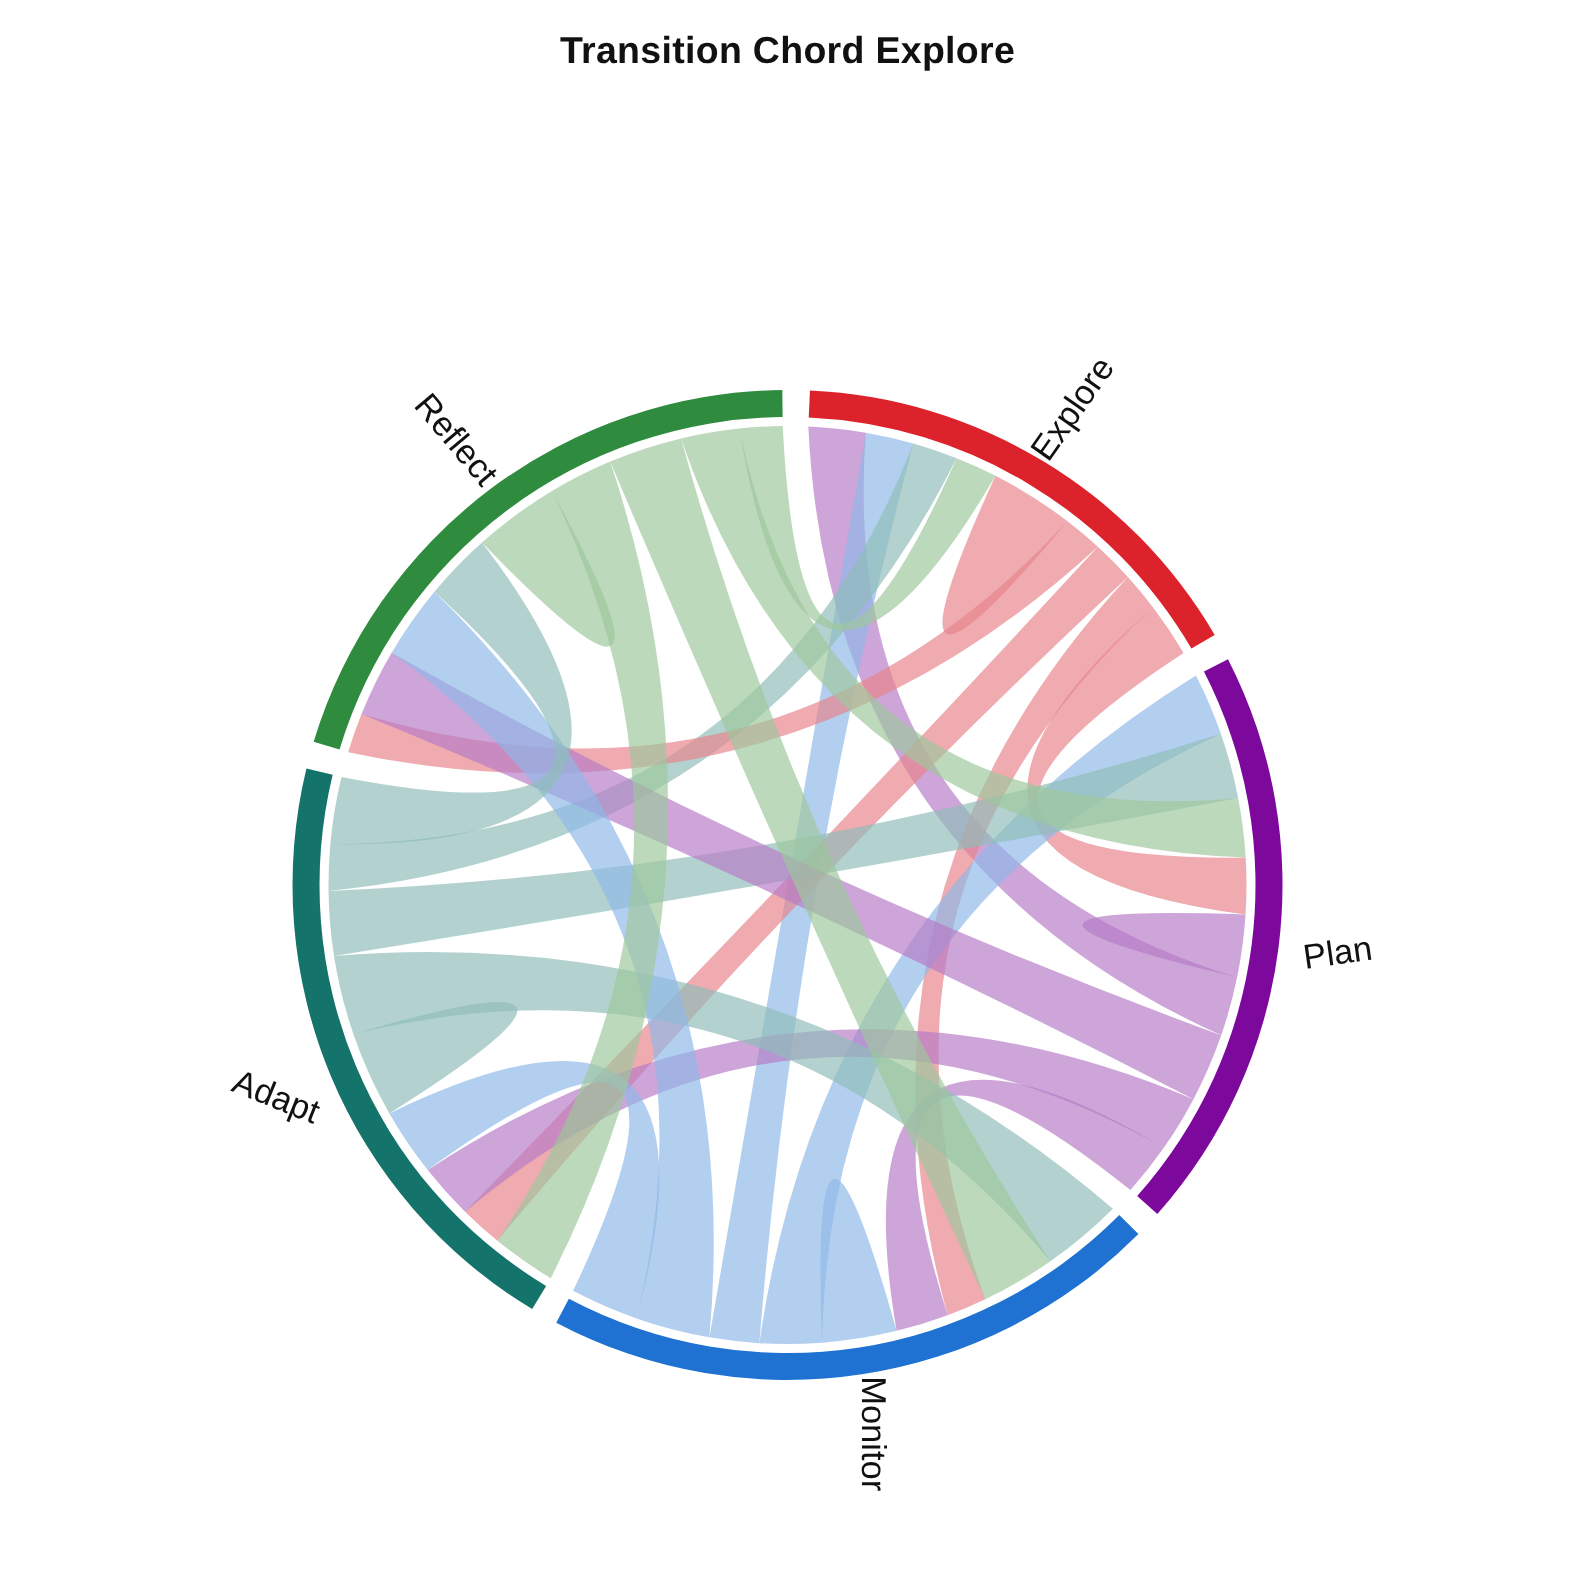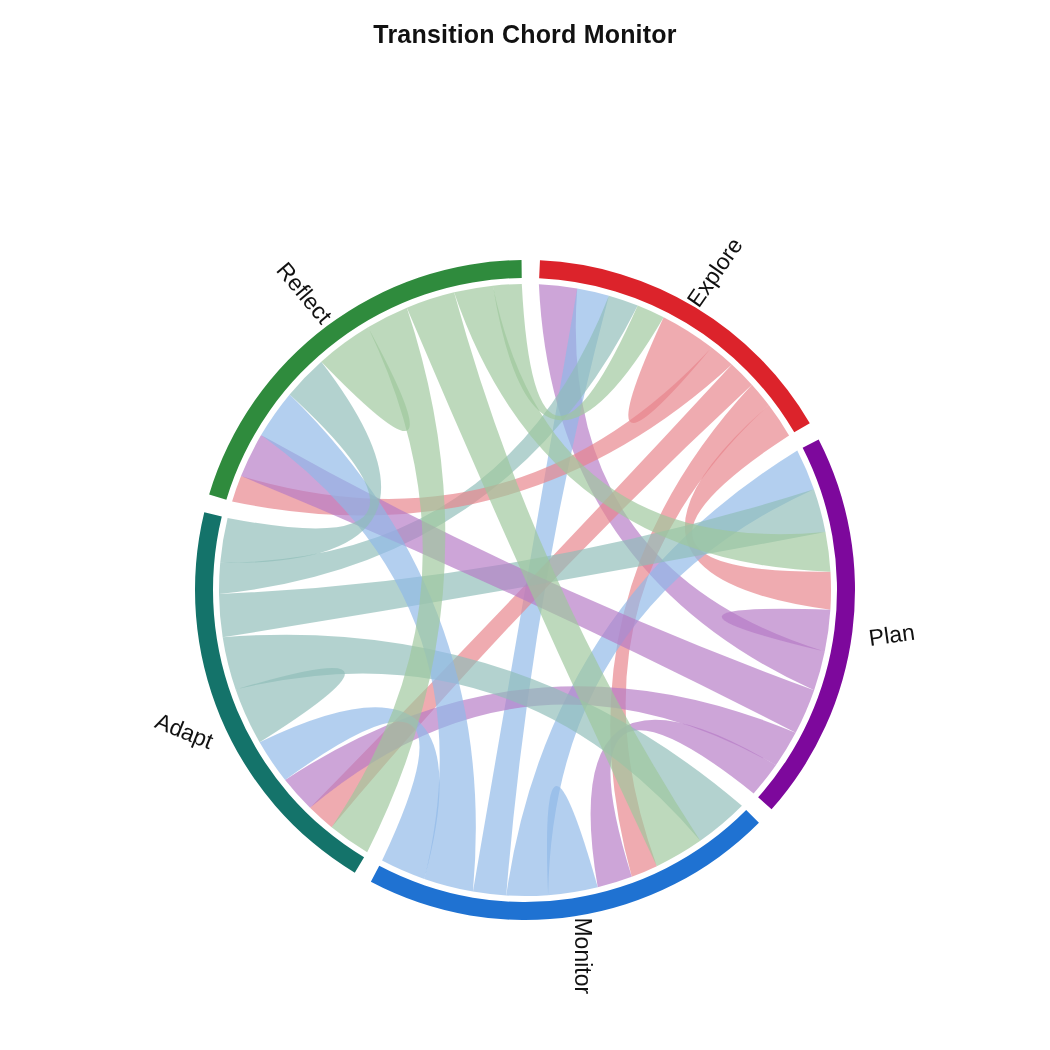--- a/index.html
+++ b/index.html
@@ -41,21 +41,21 @@
     font-family: "Liberation Sans", sans-serif;
     font-size: 23px;
     fill: #111111;
   }
 </style>
 </head>
 <body>
 
 <div id="figure">
 
-  <div id="chart-title">Transition Chord Monitor</div>
+  <div id="chart-title">Transition Chord Explore</div>
 
   <svg id="chord-svg" width="1050" height="1050">
     <g id="ribbons-layer">
         <path d="M 663.649280524402 317.2136788435577 A 306 306 0 0 1 711.674420597144 347.5362693211198 Q 574.010068609476 512.3774956929728 663.649280524402 317.2136788435577 Z" fill="#e8838a" fill-opacity="0.68" stroke="none"></path>
         <path d="M 768.7614646916876 405.02338436612285 A 306 306 0 0 1 789.0740834124682 435.4009105141147 Q 576.2575573606736 574.4421308947175 830.4543317061273 571.7338772049682 A 306 306 0 0 1 830.3638882431286 609.7204400822613 Q 574.4212817641335 575.1269442003546 768.7614646916876 405.02338436612285 Z" fill="#e8838a" fill-opacity="0.68" stroke="none"></path>
         <path d="M 824.7467142297423 651.545977191634 A 306 306 0 0 1 814.1268712359694 690.2080452324024 Q 552.2707151043169 571.50707457888 538.8810743675516 284.31500564404126 A 306 306 0 0 1 577.2251263084114 288.4895753343336 Q 556.6774656484338 568.4031997273371 824.7467142297423 651.545977191634 Z" fill="#b57ac6" fill-opacity="0.68" stroke="none"></path>
         <path d="M 751.91053561636 384.70117188279767 A 306 306 0 0 1 768.7614646916876 405.02338436612285 Q 558.8052171818781 598.204335450072 656.852059551403 866.1358984124543 A 306 306 0 0 1 631.7741023046731 876.7669630153223 Q 555.031617412893 597.3321321408308 751.91053561636 384.70117188279767 Z" fill="#e8838a" fill-opacity="0.68" stroke="none"></path>
         <path d="M 506.2281349962117 895.4236681795953 A 306 306 0 0 1 472.9357685231217 891.5382493162717 Q 525.014480534838 590.0025042185545 577.2251263084114 288.4895753343336 A 306 306 0 0 1 608.8958280537305 295.72548524349094 Q 530.8611566744949 591.0034238080777 506.2281349962117 895.4236681795953 Z" fill="#8fb8e8" fill-opacity="0.68" stroke="none"></path>
         <path d="M 731.8784585416681 364.5287082765895 A 306 306 0 0 1 751.91053561636 384.70117188279767 Q 528.0162401620632 592.8653857484567 331.60324396212013 827.1364475444987 A 306 306 0 0 1 310.01779899300743 807.75824496489 Q 524.2706631781208 589.3058257917331 731.8784585416681 364.5287082765895 Z" fill="#e8838a" fill-opacity="0.68" stroke="none"></path>
         <path d="M 219.0252111969436 593.9279278156584 A 306 306 0 0 1 220.2048358635268 562.8723771955528 Q 505.11905975255314 561.0738076195139 608.8958280537305 295.72548524349094 A 306 306 0 0 1 637.7349243904403 305.52357422330806 Q 507.60841220286454 564.750635183507 219.0252111969436 593.9279278156584 Z" fill="#8fbcb8" fill-opacity="0.68" stroke="none"></path>

